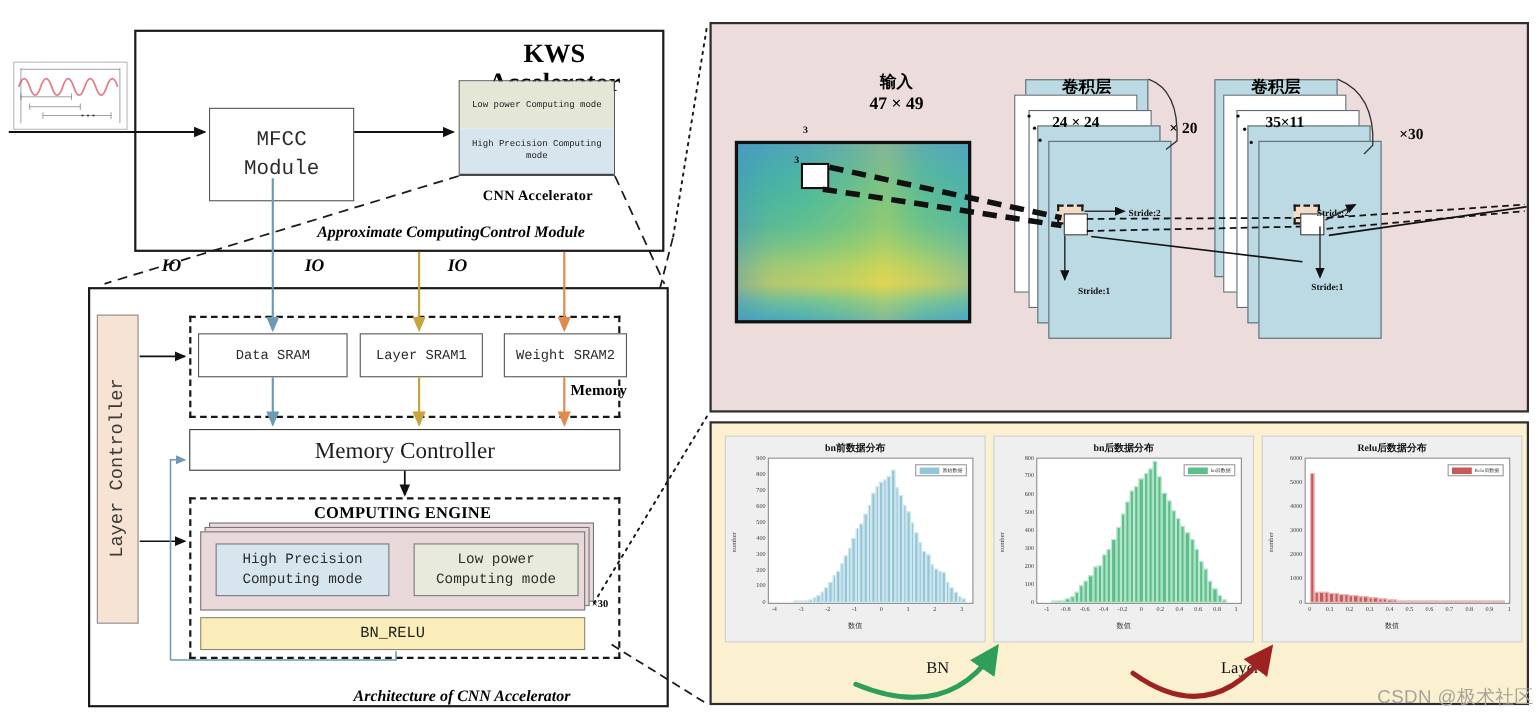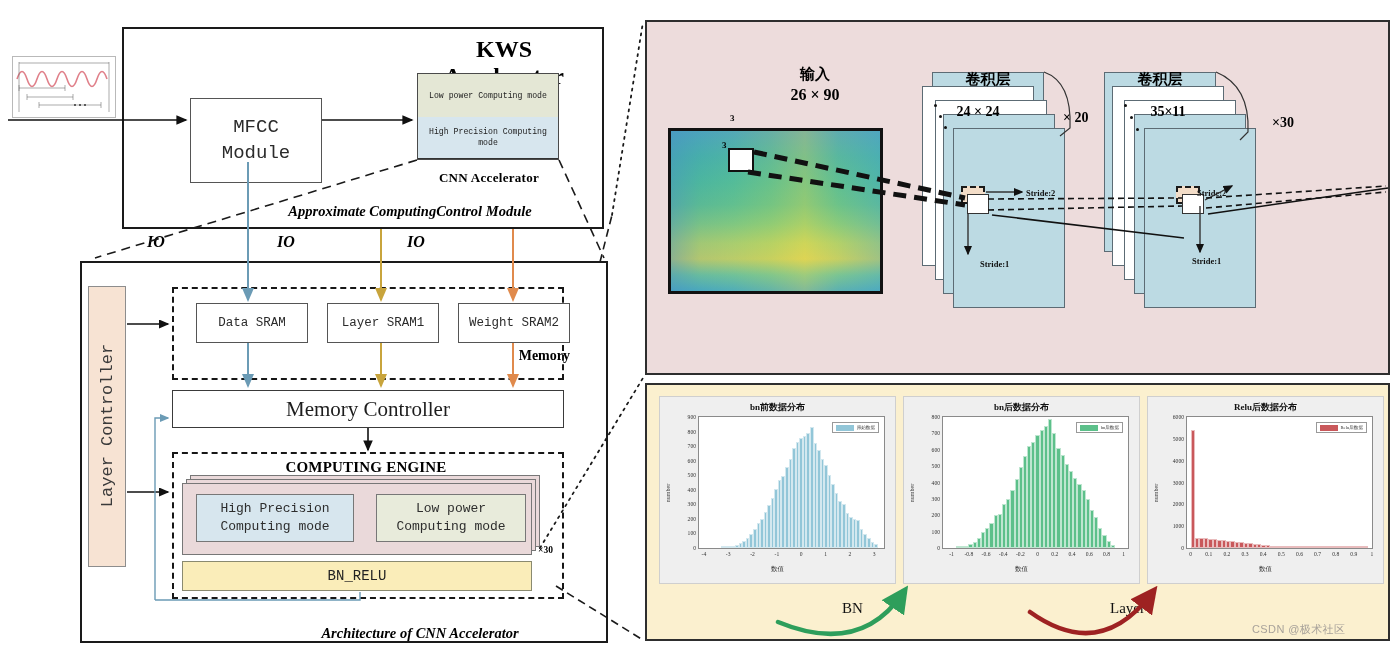--- a/index.html
+++ b/index.html
@@ -85,21 +85,21 @@
   #memory-dash {
     left: 172px; top: 287px; width: 392px; height: 93px;
     border: 2px dashed #171717;
   }
   .sram {
     height: 40px; border: 1.2px solid #555; background: #fff;
     display: flex; align-items: center; justify-content: center;
     font-family: "Liberation Mono", monospace; font-size: 12.5px; color: #2b2b2b;
     position: absolute;
   }
-  #sram-data { left: 196px; top: 303px; width: 112px; }
+  #sram-data { left: 180px; top: 303px; width: 136px; }
   #sram-w1   { left: 327px; top: 303px; width: 112px; }
   #sram-w2   { left: 458px; top: 303px; width: 112px; }
   #memory-lbl {
     left: 492px; top: 348px; width: 78px; text-align: right;
     font-weight: bold; font-size: 14px;
   }
   #memctrl {
     left: 172px; top: 390px; width: 392px; height: 38px;
     border: 1.3px solid #3a3a3a; background: #fff;
     display: flex; align-items: center; justify-content: center;
@@ -227,21 +227,21 @@
   .legend {
     position: absolute; right: 5px; top: 5px;
     background: #fff; border: 1px solid #999;
     padding: 1.5px 3px; display: flex; align-items: center; gap: 3px;
     font-size: 4.6px; color: #333;
   }
   .legend .swatch { width: 18px; height: 6px; display: block; }
   .arrow-lbl { position: absolute; font-size: 15px; color: #111; }
   #watermark {
     left: 1252px; top: 622px;
-    font-size: 11px; color: #a8a29a; letter-spacing: .4px;
+    font-size: 17px; color: #a8a29a; letter-spacing: .4px;
     font-family: "Liberation Sans", sans-serif;
   }
   svg.overlay { position: absolute; left: 0; top: 0; width: 1398px; height: 658px; pointer-events: none; }
 </style>
 </head>
 <body>
 
 <div class="abs" id="kws-box"></div>
 <div class="abs" id="kws-title">KWS Accelerator</div>
 
@@ -307,21 +307,21 @@
   <span>Low power</span>
   <span>Computing mode</span>
 </div>
 <div class="abs" id="bnrelu">BN_RELU</div>
 <div class="abs" id="x30-left">×30</div>
 <div class="abs" id="arch-label">Architecture of CNN Accelerator</div>
 
 <div class="abs" id="net-panel"></div>
 
 <div class="abs" id="input-title">输入</div>
-<div class="abs" id="input-dims">26 × 90</div>
+<div class="abs" id="input-dims">47 × 49</div>
 <div class="abs" id="spectro"></div>
 <div class="abs" id="spectro-3a">3</div>
 <div class="abs" id="spectro-3b">3</div>
 <div class="abs" id="kernel-win"></div>
 
 <div class="fmap fmap-blue" style="left:932px; top:72px;  width:112px; height:180px;"></div>
 <div class="fmap fmap-white" style="left:922px; top:86px;  width:112px; height:180px;"></div>
 <div class="fmap fmap-white" style="left:935px; top:100px; width:112px; height:180px;"></div>
 <div class="fmap fmap-blue" style="left:943px; top:114px; width:112px; height:180px;"></div>
 <div class="fmap fmap-blue" style="left:953px; top:128px; width:112px; height:180px;"></div>

